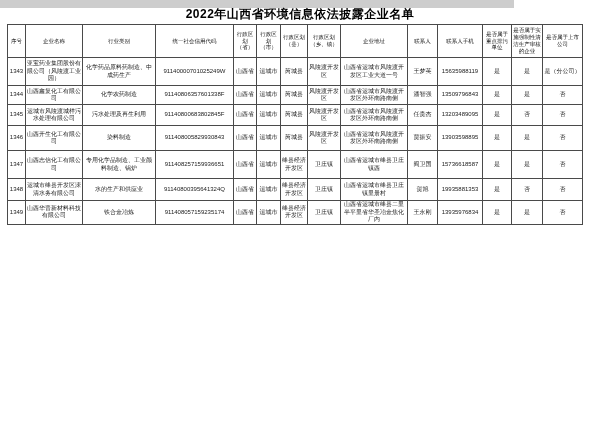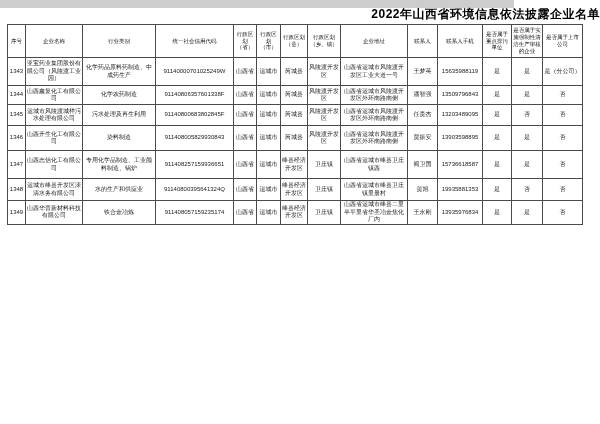--- a/index.html
+++ b/index.html
@@ -5,21 +5,21 @@
   html,body{margin:0;padding:0;}
   body{
     width:600px;height:424px;background:#ffffff;position:relative;
     font-family:"Liberation Sans","DejaVu Sans",sans-serif;
     overflow:hidden;
   }
   .top-strip{
     position:absolute;top:0;left:0;width:514px;height:8px;background:#cdcdcd;
   }
   .title{
-    position:absolute;top:6px;left:0;width:600px;text-align:right;
+    position:absolute;top:6px;left:0;width:600px;text-align:center;
     font-size:12px;font-weight:bold;color:#000;margin:0;letter-spacing:0.5px;
   }
   table.enterprise{
     position:absolute;top:24px;left:7px;
     border-collapse:collapse;table-layout:fixed;
     background:#fff;
   }
   table.enterprise th, table.enterprise td{
     border:1px solid #4a4a4a;
     font-size:6px;line-height:1.25;

